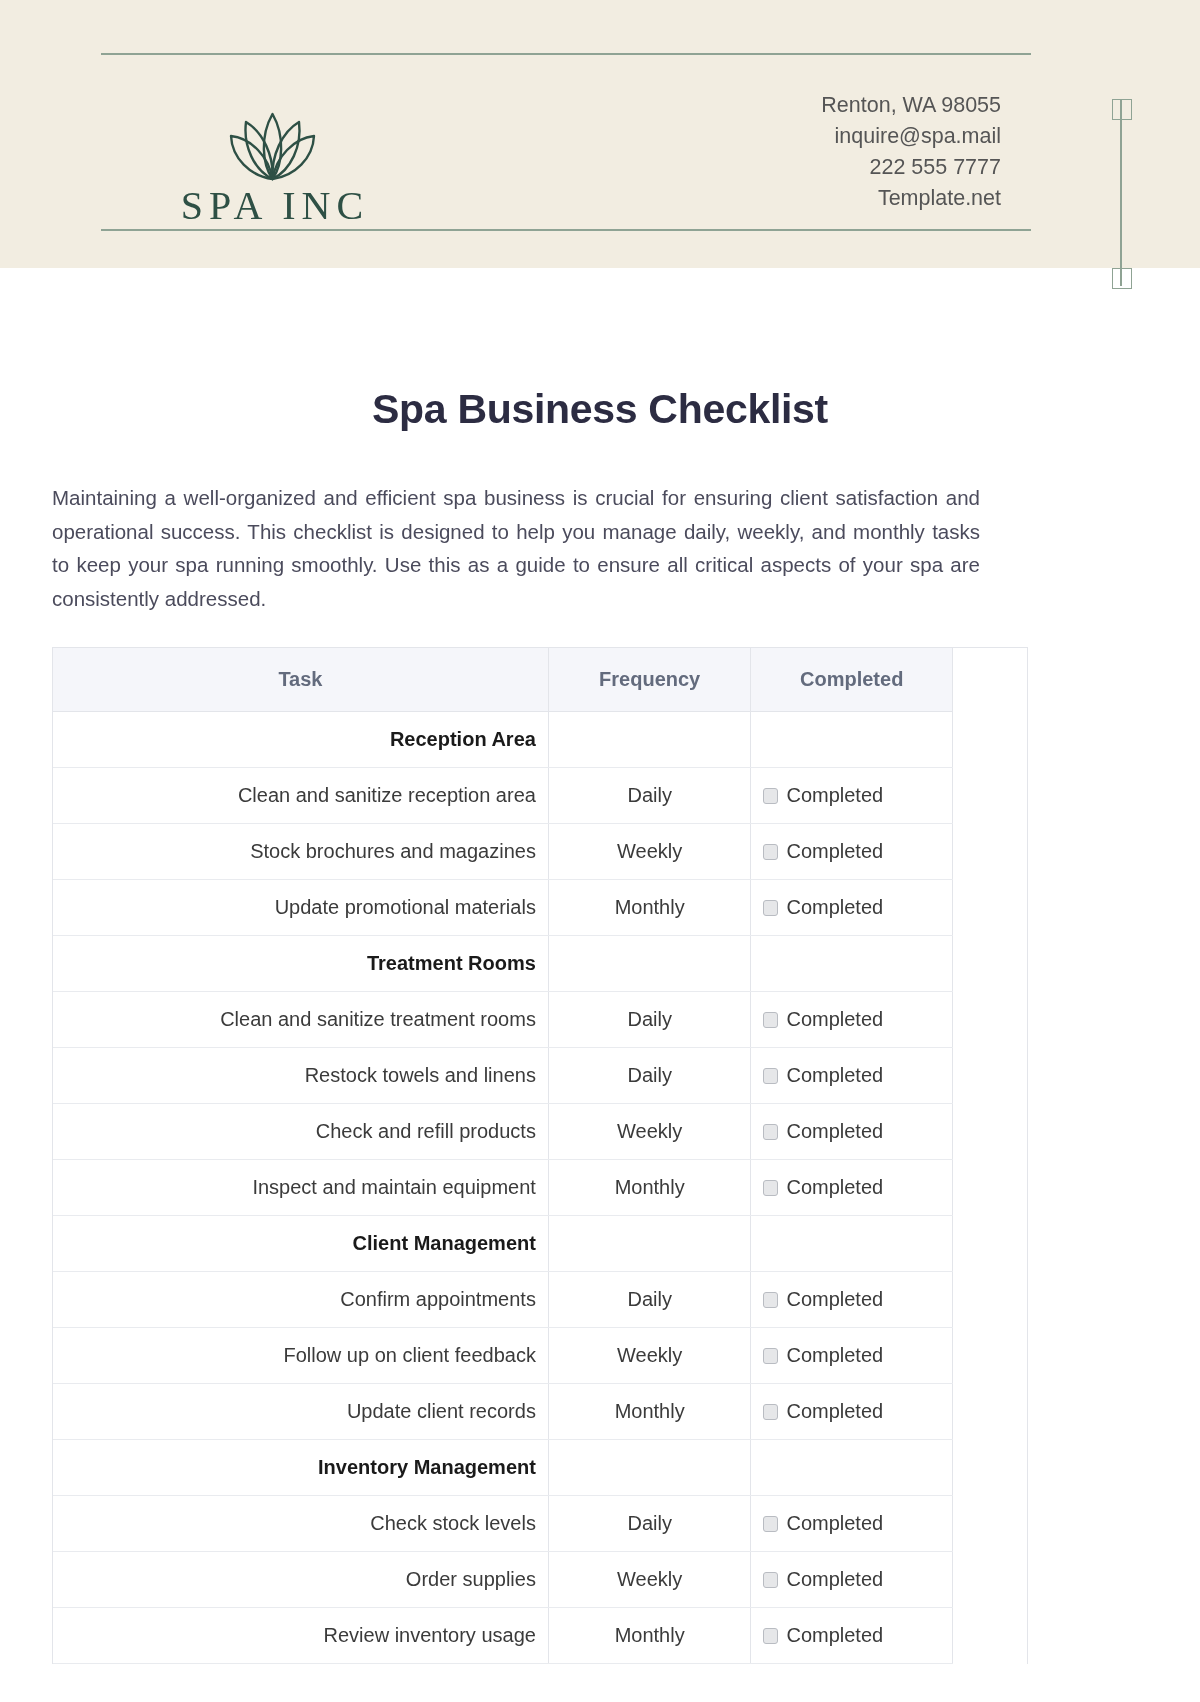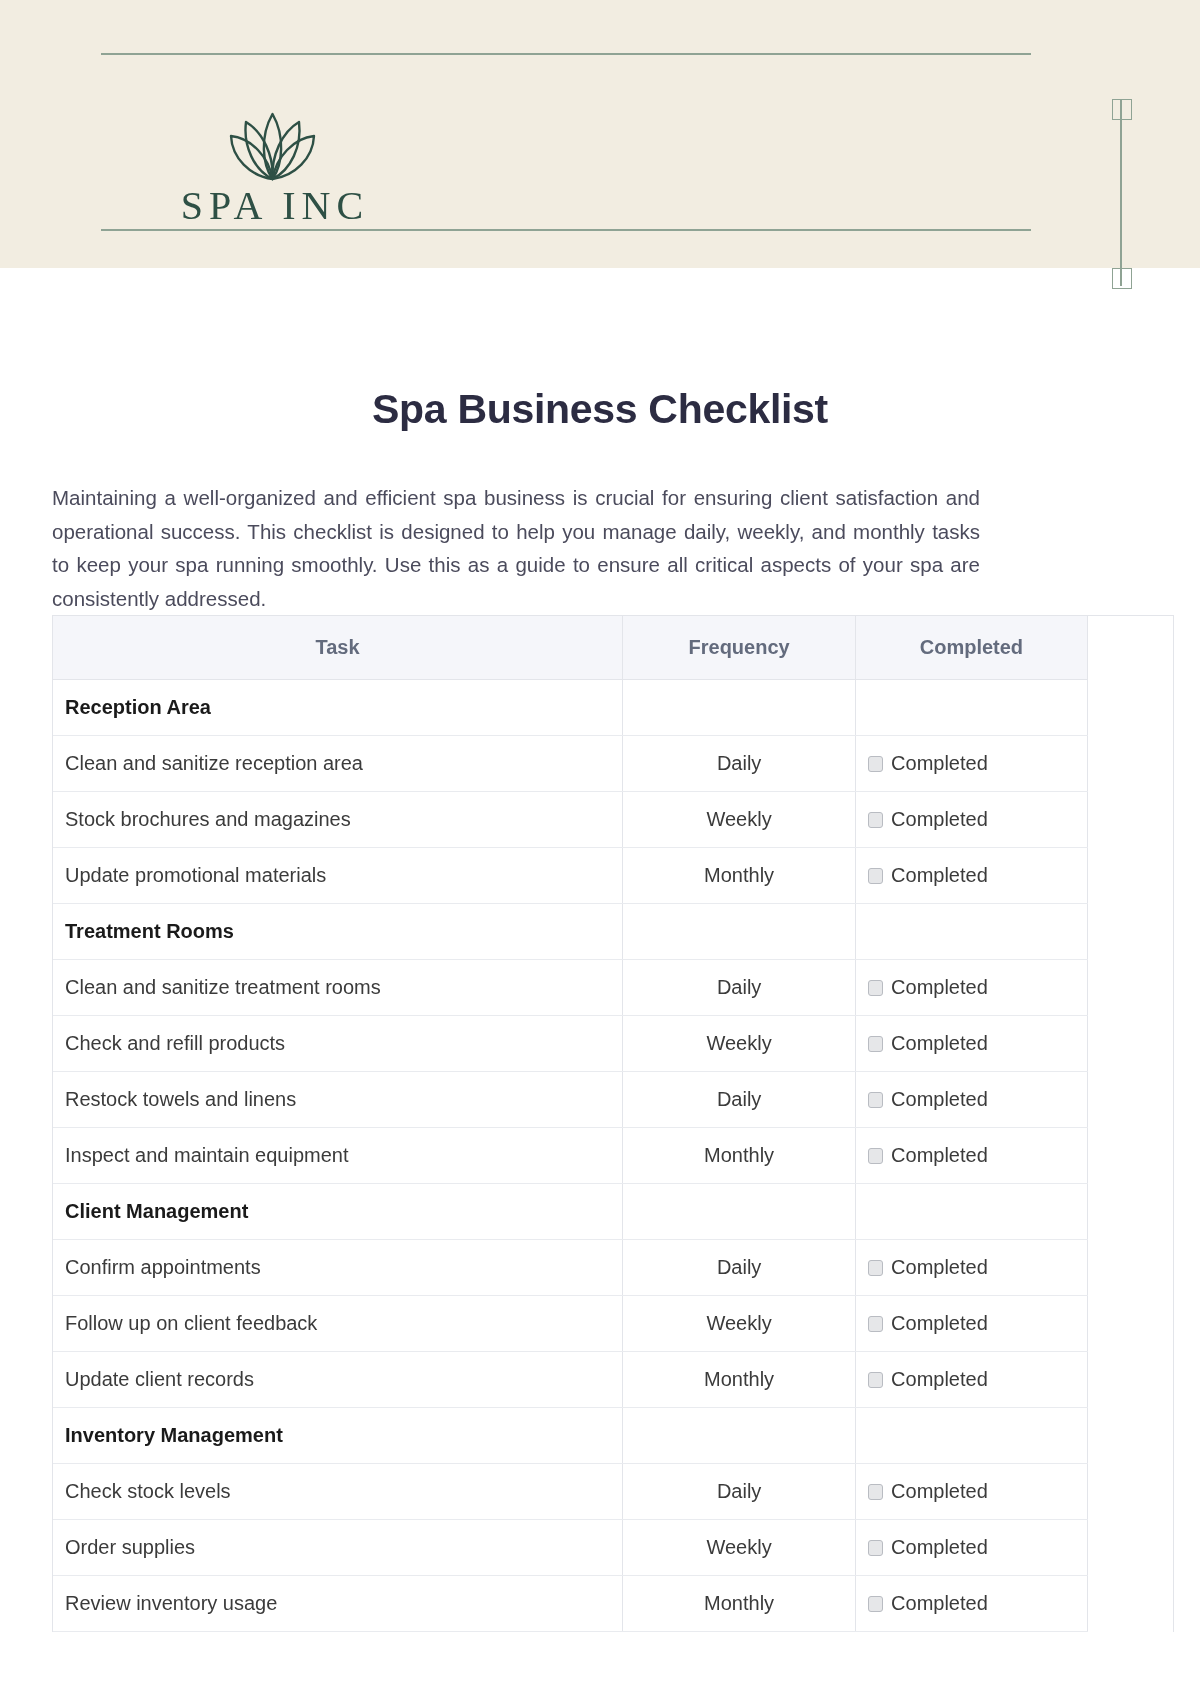--- a/index.html
+++ b/index.html
@@ -120,21 +120,22 @@
     margin-top: 48px;
     font-size: 20.5px;
     line-height: 33.5px;
     color: #4B4B5C;
     text-align: justify;
     width: 928px;
   }
 
   
   .tbl-wrap {
-    width: 1122px;
+    margin-top: 32px;
+    width: 976px;
     border: 1px solid #E3E5EA;
     border-bottom: none;
   }
 
   table.checklist {
     width: 100%;
     border-collapse: collapse;
     table-layout: fixed;
   }
 
@@ -167,21 +168,21 @@
     border-bottom: 1px solid #E9EBEF;
     height: 51px;
     vertical-align: middle;
   }
   table.checklist td.pad-cell {
     border-right: none;
     border-bottom: none;
     background: #ffffff;
   }
 
-  td.task-cell { text-align: left; padding-left: 12px; }
+  td.task-cell { text-align: right; padding-left: 12px; }
   td.freq-cell { text-align: center; }
   td.done-cell { text-align: left; padding-left: 14px; }
 
   tr.section-row td.task-cell {
     font-weight: bold;
     color: #1A1A1A;
   }
 
   .cbox {
     display: inline-block;
@@ -213,20 +214,26 @@
           <path d="M62.5 83 C52 68 50 40 62.5 18 C75 40 73 68 62.5 83 Z"></path>
           <path d="M62.5 83 C44 74 33 50 36 26 C53 36 64 60 62.5 83 Z"></path>
           <path d="M62.5 83 C81 74 92 50 89 26 C72 36 61 60 62.5 83 Z"></path>
           <path d="M62.5 83 C40 80 22 62 21 40 C41 42 59 61 62.5 83 Z"></path>
           <path d="M62.5 83 C85 80 103 62 104 40 C84 42 66 61 62.5 83 Z"></path>
         </g>
       </svg>
       <div class="logo-word">SPA INC</div>
     </div>
 
+    <div class="contact">
+      <div class="contact-line">Renton, WA 98055</div>
+      <div class="contact-line">inquire@spa.mail</div>
+      <div class="contact-line">222 555 7777</div>
+      <div class="contact-line">Template.net</div>
+    </div>
 
     <div class="lh-vrule"></div>
     <div class="lh-square tr"></div>
     <div class="lh-square br"></div>
   </div>
 </div>
 
 <div class="doc">
 
   <h1 class="doc-title">Spa Business Checklist</h1>
@@ -280,28 +287,28 @@
             <td class="done-cell"></td>
             <td class="pad-cell"></td>
           </tr>
           <tr>
             <td class="task-cell">Clean and sanitize treatment rooms</td>
             <td class="freq-cell">Daily</td>
             <td class="done-cell"><span class="cbox"></span><span class="done-label">Completed</span></td>
             <td class="pad-cell"></td>
           </tr>
           <tr>
+            <td class="task-cell">Restock towels and linens</td>
+            <td class="freq-cell">Daily</td>
+            <td class="done-cell"><span class="cbox"></span><span class="done-label">Completed</span></td>
+            <td class="pad-cell"></td>
+          </tr>
+          <tr>
             <td class="task-cell">Check and refill products</td>
             <td class="freq-cell">Weekly</td>
-            <td class="done-cell"><span class="cbox"></span><span class="done-label">Completed</span></td>
-            <td class="pad-cell"></td>
-          </tr>
-          <tr>
-            <td class="task-cell">Restock towels and linens</td>
-            <td class="freq-cell">Daily</td>
             <td class="done-cell"><span class="cbox"></span><span class="done-label">Completed</span></td>
             <td class="pad-cell"></td>
           </tr>
           <tr>
             <td class="task-cell">Inspect and maintain equipment</td>
             <td class="freq-cell">Monthly</td>
             <td class="done-cell"><span class="cbox"></span><span class="done-label">Completed</span></td>
             <td class="pad-cell"></td>
           </tr>
           <tr class="section-row">

